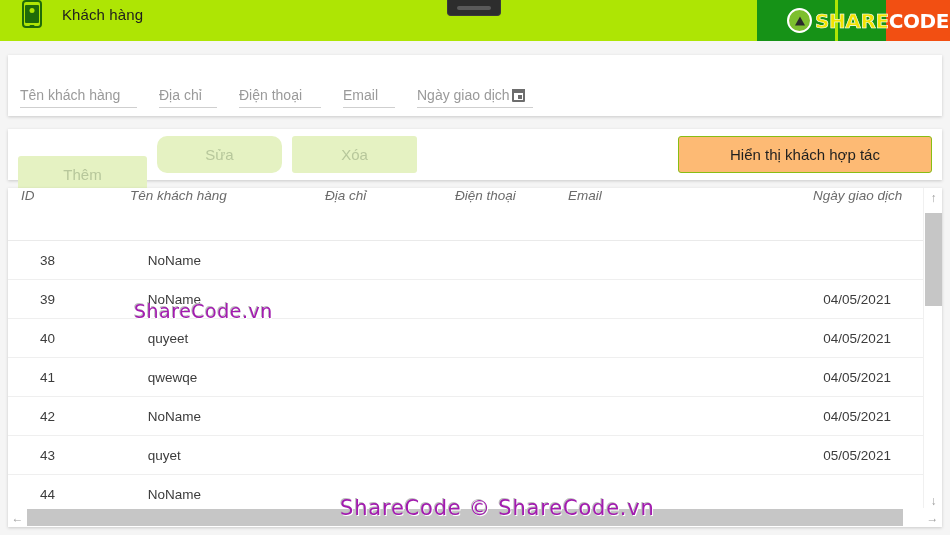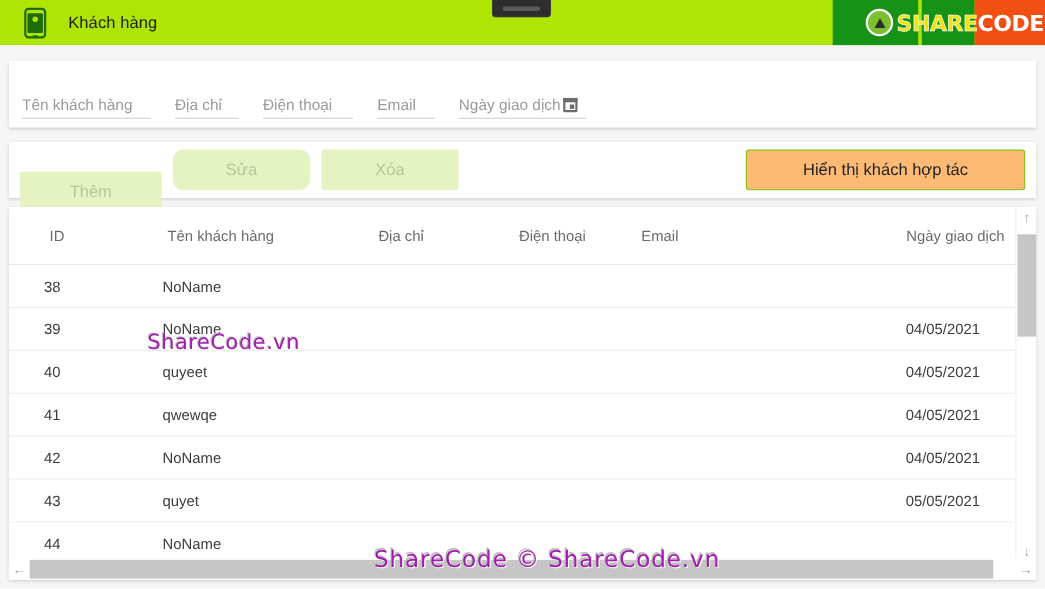--- a/index.html
+++ b/index.html
@@ -13,21 +13,21 @@
     position: relative;
     width: 950px; height: 535px;
     background: #f5f5f5;
   }
 
   
   .appbar {
     position: absolute; left: 0; top: 0;
     width: 950px; height: 41px;
     background: #aee504;
-    display: flex; align-items: center;
+    display: flex; align-items: flex-start;
   }
   .appbar-left { display: flex; align-items: center; padding-left: 22px; }
   .phone-icon { width: 20px; height: 28px; position: relative; display: block; }
   .phone-icon .body {
     position: absolute; inset: 0;
     border: 2px solid #1f6b08; border-radius: 4px;
     background: #aee504;
   }
   .phone-icon .screen {
     position: absolute; left: 3px; top: 5px; right: 3px; bottom: 5px;
@@ -151,23 +151,24 @@
     font-family: "Liberation Sans", sans-serif;
     cursor: pointer;
   }
 
   
   .table-card {
     left: 8px; top: 188px; width: 934px; height: 339px;
     overflow: hidden;
   }
   .tbl-head {
-    display: flex; align-items: center;
-    height: 53px; padding-left: 24px;
+    display: flex; 
+    height: 53px; padding-left: 0;
     border-bottom: 1px solid #eaeaea;
+    font-style: italic;
   }
   .tbl-head .th {
     font-size: 13.5px; color: #6b6b6b; font-weight: 400; white-space: nowrap;
   }
   .tbl-body { }
   .trow {
     display: flex; align-items: center;
     height: 39px; padding-left: 19px;
     border-bottom: 1px solid #efefef;
     font-size: 13.5px; color: #3c3c3c;

